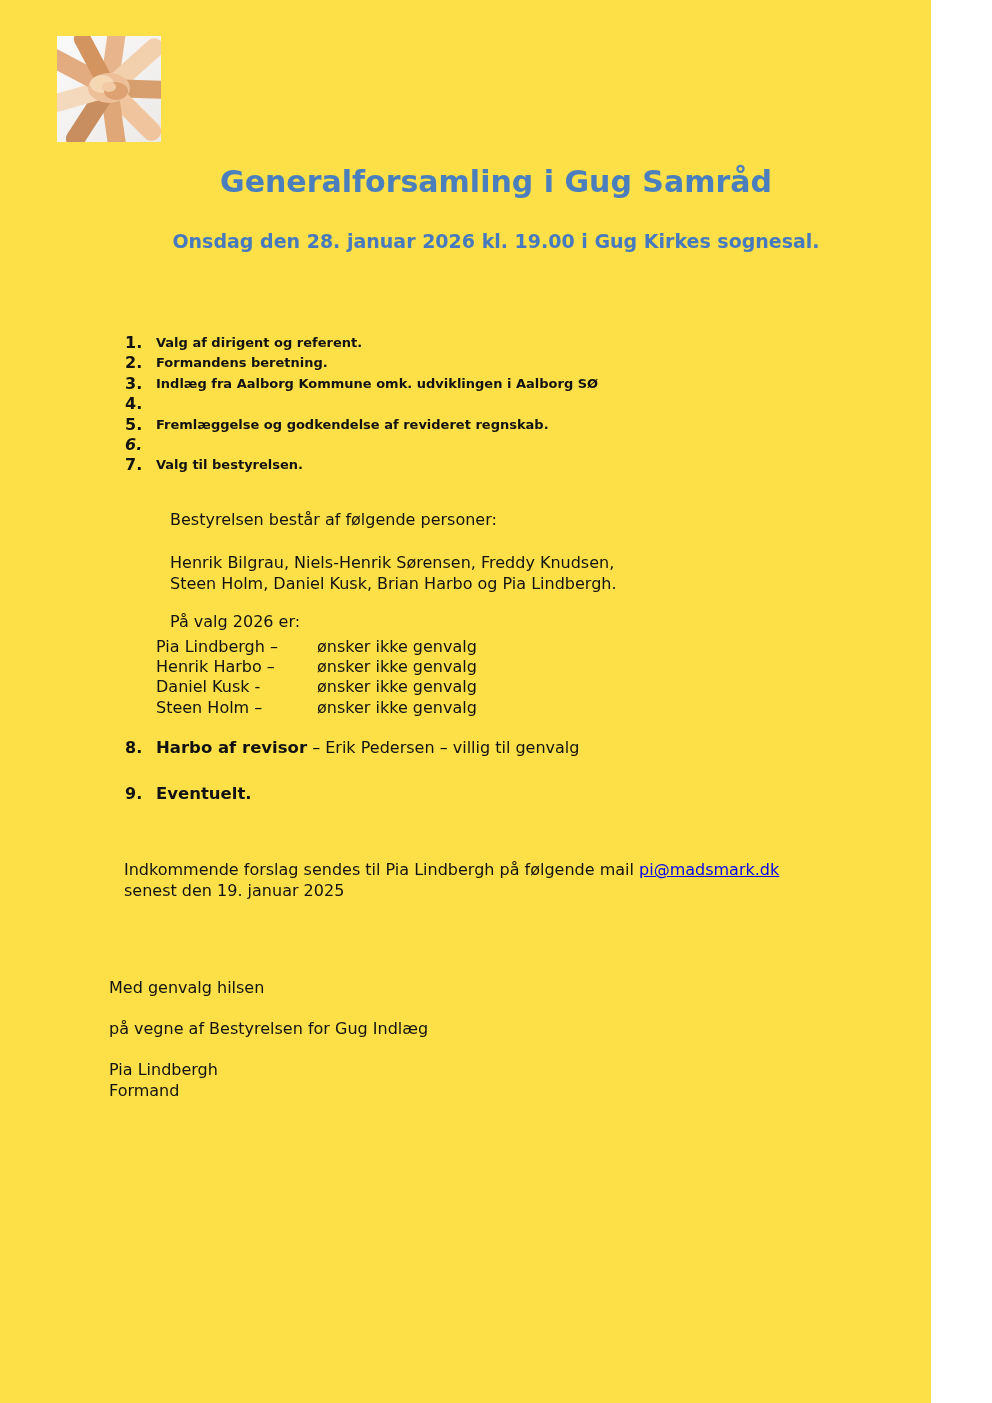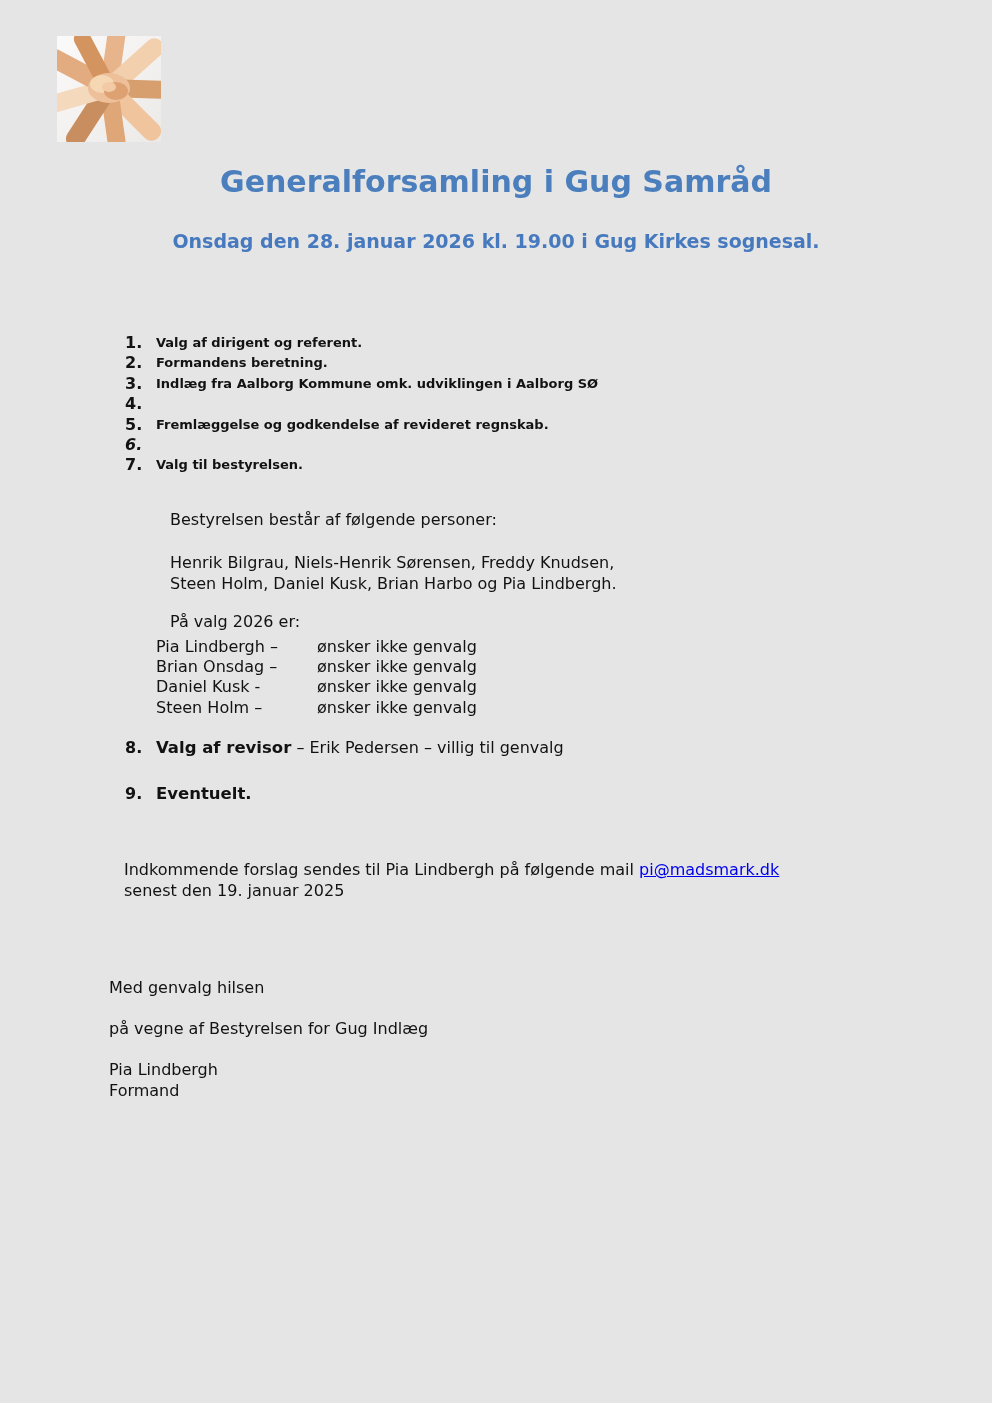--- a/index.html
+++ b/index.html
@@ -1,23 +1,24 @@
 <!DOCTYPE html>
 <html><head>
 <meta charset="utf-8">
 <style>
   html, body { margin: 0; padding: 0; background: #ffffff; }
   .page {
     position: relative;
-    width: 992px;
+    width: 915px;
     height: 1403px;
-    background: #e5e5e5;
+    background: #fde047;
     font-family: "DejaVu Sans", "Liberation Sans", sans-serif;
     color: #121212;
     overflow: hidden;
+    padding-left: 16px;
   }
   .abs { position: absolute; }
 
   
   .hands-photo {
     left: 57px; top: 36px; width: 104px; height: 106px;
   }
 
   
   .doc-title {
@@ -169,36 +170,36 @@
   <p class="abs body-text members-2">Steen Holm, Daniel Kusk, Brian Harbo og Pia Lindbergh.</p>
   <p class="abs body-text members-1">Henrik Bilgrau, Niels-Henrik Sørensen, Freddy Knudsen,</p>
   <p class="abs body-text election-head">På valg 2026 er:</p>
 
   <div class="abs election-table">
     <div class="election-row">
       <span class="election-name">Pia Lindbergh –</span>
       <span class="election-status">ønsker ikke genvalg</span>
     </div>
     <div class="election-row">
-      <span class="election-name">Brian Onsdag –</span>
+      <span class="election-name">Henrik Harbo –</span>
       <span class="election-status">ønsker ikke genvalg</span>
     </div>
     <div class="election-row">
       <span class="election-name">Daniel Kusk -</span>
       <span class="election-status">ønsker ikke genvalg</span>
     </div>
     <div class="election-row">
       <span class="election-name">Steen Holm –</span>
       <span class="election-status">ønsker ikke genvalg</span>
     </div>
   </div>
 
   <div class="abs numbered-extra item-8">
     <span class="li-num">8.</span>
-    <span><span class="bold-label">Valg af revisor</span><span class="plain-rest"> – Erik Pedersen – villig til genvalg</span></span>
+    <span><span class="bold-label">Harbo af revisor</span><span class="plain-rest"> – Erik Pedersen – villig til genvalg</span></span>
   </div>
 
   <div class="abs numbered-extra item-9">
     <span class="li-num">9.</span>
     <span class="bold-label">Eventuelt.</span>
   </div>
 
   <p class="abs proposals">
     <span>Indkommende forslag sendes til Pia Lindbergh på følgende mail </span><a class="email-link" href="#">pi@madsmark.dk</a><br>
     <span>senest den 19. januar 2025</span>

